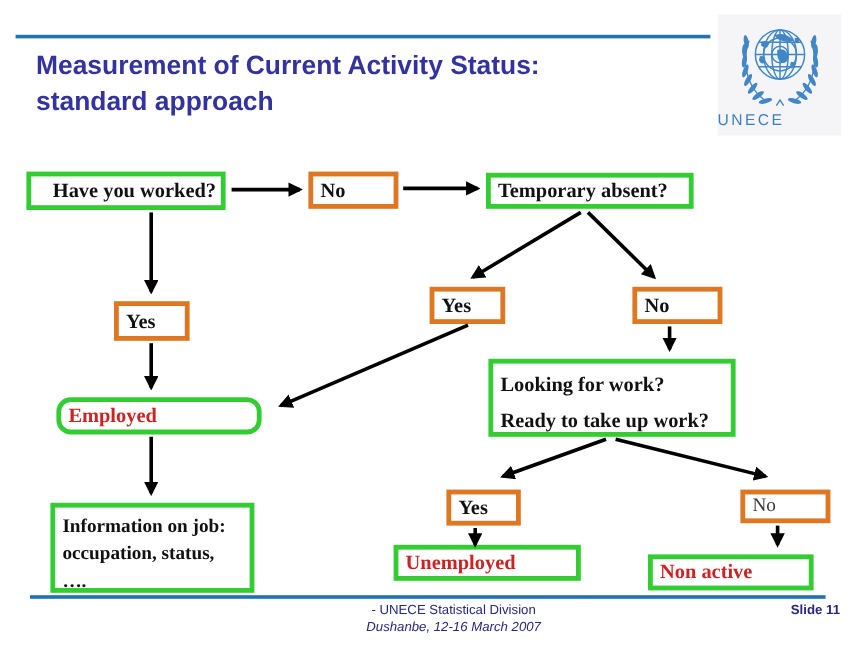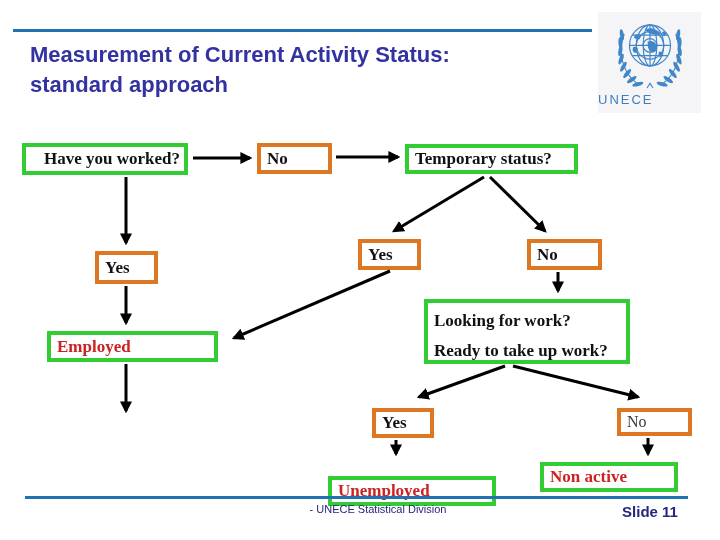--- a/index.html
+++ b/index.html
@@ -32,22 +32,22 @@
   .box.plain{font-weight:normal;color:#3a3a3a;font-size:16px;}
   .box.multi{display:block;padding-top:3px;line-height:30px;}
   .box.multi3{display:block;padding-top:4px;line-height:23px;font-size:16px;}
   .arrows{position:absolute;left:0;top:0;pointer-events:none;}
   .footer-center{
     position:absolute;left:238px;top:502px;width:280px;text-align:center;
     color:#26267D;font-size:11px;font-weight:normal;line-height:14px;
   }
   .footer-center .event{font-style:italic;}
   .slide-number{
-    position:absolute;left:600px;top:503px;width:100px;text-align:center;
-    color:#26267D;font-size:15px;font-weight:bold;
+    position:absolute;left:600px;top:503px;width:100px;text-align:right;
+    color:#26267D;font-size:11px;font-weight:bold;
   }
 </style>
 </head>
 <body>
 
 <div class="slide">
 
   <div class="rule top"></div>
 
   <div class="title">
@@ -97,54 +97,59 @@
 
   <div class="box" style="left:22px;top:143px;width:166px;height:32px;padding-left:18px;">
     <span>Have you worked?</span>
   </div>
 
   <div class="box orange" style="left:257px;top:143px;width:75px;height:31px;">
     <span>No</span>
   </div>
 
   <div class="box" style="left:405px;top:144px;width:173px;height:30px;">
-    <span>Temporary status?</span>
+    <span>Temporary absent?</span>
   </div>
 
   <div class="box orange" style="left:95px;top:251px;width:63px;height:33px;">
     <span>Yes</span>
   </div>
 
   <div class="box orange" style="left:358px;top:239px;width:63px;height:31px;">
     <span>Yes</span>
   </div>
 
   <div class="box orange" style="left:527px;top:239px;width:75px;height:31px;">
     <span>No</span>
   </div>
 
-  <div class="box red-text" style="left:47px;top:331px;width:171px;height:31px;">
+  <div class="box red-text" style="left:47px;top:331px;width:171px;height:31px;border-radius:12px;">
     <span>Employed</span>
   </div>
 
-  <div class="box multi" style="left:407px;top:299px;width:206px;height:65px;margin-left:17px;">
+  <div class="box multi" style="left:407px;top:299px;width:206px;height:65px;">
     <div>Looking for work?</div>
     <div>Ready to take up work?</div>
   </div>
 
+  <div class="box multi3" style="left:42px;top:419px;width:170px;height:75px;">
+    <div>Information on job:</div>
+    <div>occupation, status,</div>
+    <div>….</div>
+  </div>
 
   <div class="box orange" style="left:372px;top:408px;width:62px;height:30px;">
     <span>Yes</span>
   </div>
 
   <div class="box orange plain" style="left:617px;top:408px;width:75px;height:28px;">
     <span>No</span>
   </div>
 
-  <div class="box red-text" style="left:328px;top:476px;width:168px;height:30px;text-decoration:underline;">
+  <div class="box red-text" style="left:328px;top:454px;width:156px;height:30px;">
     <span>Unemployed</span>
   </div>
 
   <div class="box red-text" style="left:540px;top:462px;width:138px;height:30px;">
     <span>Non active</span>
   </div>
 
   <svg class="arrows" width="720" height="540" viewBox="0 0 720 540">
     <defs>
       <marker id="ah" viewBox="0 0 10 10" refX="8" refY="5" markerWidth="4" markerHeight="4" orient="auto">
@@ -165,17 +170,18 @@
       <line x1="513" y1="366" x2="638" y2="397" marker-end="url(#ah)"></line>
       <line x1="396" y1="440" x2="396" y2="454" marker-end="url(#ah)"></line>
       <line x1="648" y1="438" x2="648" y2="454" marker-end="url(#ah)"></line>
     </g>
   </svg>
 
   <div class="rule bottom"></div>
 
   <div class="footer-center">
     <div>- UNECE Statistical Division</div>
+    <div class="event">Dushanbe, 12-16 March 2007</div>
   </div>
 
   <div class="slide-number">Slide 11</div>
 
 </div>
 
 </body></html>

